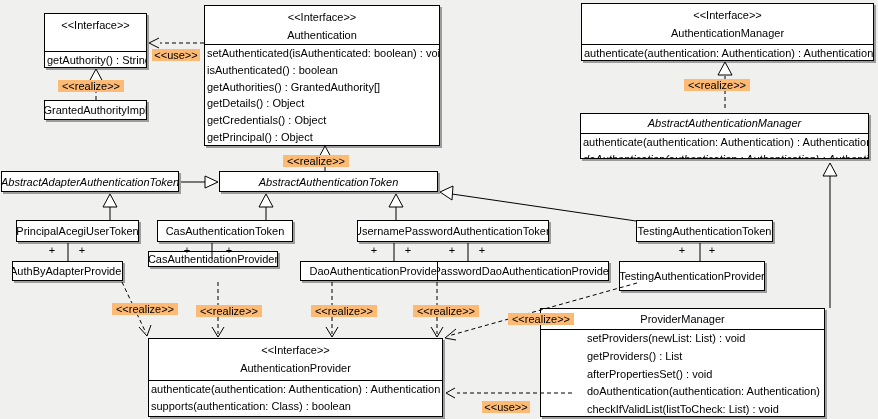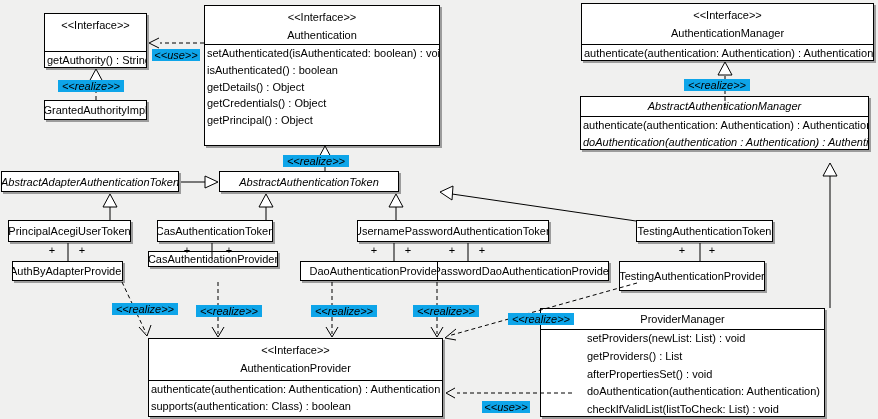--- a/index.html
+++ b/index.html
@@ -15,21 +15,21 @@
   .hdr { text-align:center; overflow:hidden; }
   .sep { border-bottom:1px solid #000; }
   .hdr2 { height:38px; padding-top:2px; }
   .hdr1 { height:19px; line-height:19px; }
   .stereo, .cname { line-height:18px; white-space:nowrap; }
   .abstract .cname { font-style:italic; }
   .m { height:16.8px; line-height:16.8px; padding-left:2px; white-space:nowrap; overflow:hidden; }
   .rows-tall .m { height:17.8px; line-height:17.8px;margin-left:44px; }
   .m.italic { font-style:italic; }
   .nameonly { display:flex; align-items:center; justify-content:center; }
-  .lbl { position:absolute; background:#0ea5e9; text-align:center; white-space:nowrap; z-index:3;font-style:italic; }
+  .lbl { position:absolute; background:#fdba74; text-align:center; white-space:nowrap; z-index:3; }
   .plus { position:absolute; width:10px; text-align:center; z-index:3; }
   #wires { position:absolute; left:0; top:0; z-index:2; pointer-events:none; }
 </style>
 </head>
 <body>
 
 <div id="canvas">
 
   <div class="uml-box" style="left:44px;top:13px;width:103px;height:55px">
     <div class="hdr hdr2 sep" style="height:35px">
@@ -42,53 +42,54 @@
     <div class="cname">GrantedAuthorityImpl</div>
   </div>
 
   <div class="uml-box" style="left:204px;top:5px;width:236px;height:141px">
     <div class="hdr hdr2 sep" style="height:36px">
       <div class="stereo">&lt;&lt;Interface&gt;&gt;</div>
       <div class="cname">Authentication</div>
     </div>
     <div class="m">setAuthenticated(isAuthenticated: boolean) : void</div>
     <div class="m">isAuthenticated() : boolean</div>
+    <div class="m">getAuthorities() : GrantedAuthority[]</div>
     <div class="m">getDetails() : Object</div>
     <div class="m">getCredentials() : Object</div>
     <div class="m">getPrincipal() : Object</div>
   </div>
 
   <div class="uml-box" style="left:581px;top:3px;width:293px;height:58px">
     <div class="hdr hdr2 sep">
       <div class="stereo">&lt;&lt;Interface&gt;&gt;</div>
       <div class="cname">AuthenticationManager</div>
     </div>
     <div class="m">authenticate(authentication: Authentication) : Authentication</div>
   </div>
 
-  <div class="uml-box abstract" style="left:580px;top:96px;width:289px;height:54px">
+  <div class="uml-box abstract" style="left:580px;top:113px;width:289px;height:46px">
     <div class="hdr hdr1 sep">
       <div class="cname">AbstractAuthenticationManager</div>
     </div>
     <div class="m">authenticate(authentication: Authentication) : Authentication</div>
     <div class="m italic">doAuthentication(authentication : Authentication) : Authentication</div>
   </div>
 
   <div class="uml-box nameonly abstract" style="left:1px;top:171px;width:178px;height:21px">
     <div class="cname">AbstractAdapterAuthenticationToken</div>
   </div>
 
-  <div class="uml-box nameonly abstract" style="left:219px;top:171px;width:180px;height:21px">
+  <div class="uml-box nameonly abstract" style="left:219px;top:171px;width:219px;height:21px">
     <div class="cname">AbstractAuthenticationToken</div>
   </div>
 
-  <div class="uml-box nameonly" style="left:8px;top:220px;width:123px;height:22px">
+  <div class="uml-box nameonly" style="left:16px;top:220px;width:123px;height:22px">
     <div class="cname">PrincipalAcegiUserToken</div>
   </div>
-  <div class="uml-box nameonly" style="left:157px;top:220px;width:116px;height:22px">
+  <div class="uml-box nameonly" style="left:157px;top:220px;width:136px;height:22px">
     <div class="cname">CasAuthenticationToken</div>
   </div>
   <div class="uml-box nameonly" style="left:357px;top:220px;width:192px;height:22px">
     <div class="cname">UsernamePasswordAuthenticationToken</div>
   </div>
   <div class="uml-box nameonly" style="left:636px;top:220px;width:137px;height:22px">
     <div class="cname">TestingAuthenticationToken</div>
   </div>
 
   <div class="uml-box nameonly" style="left:12px;top:261px;width:111px;height:20px">

